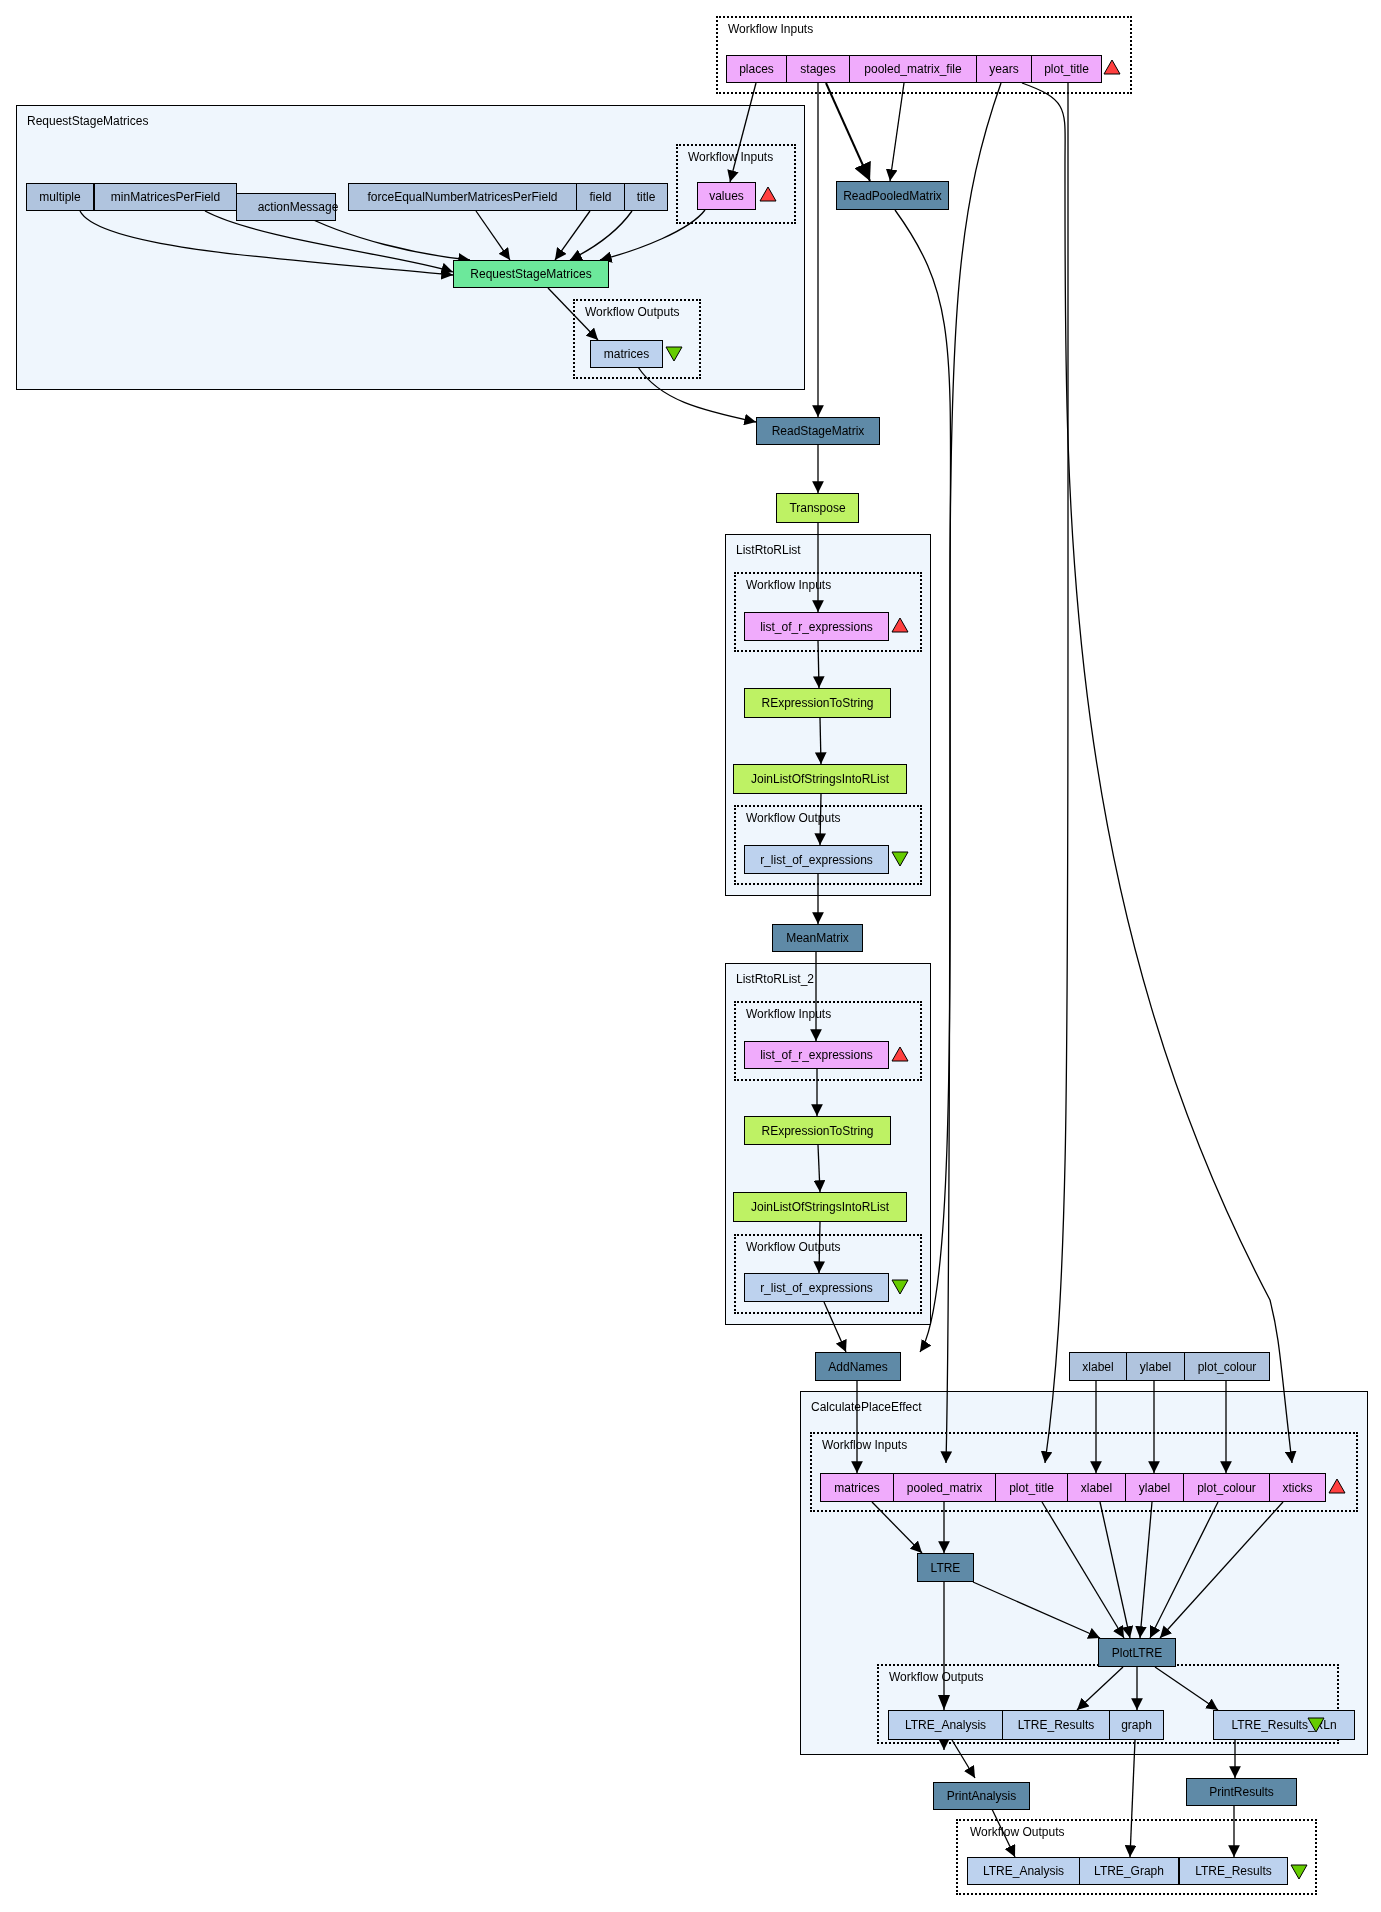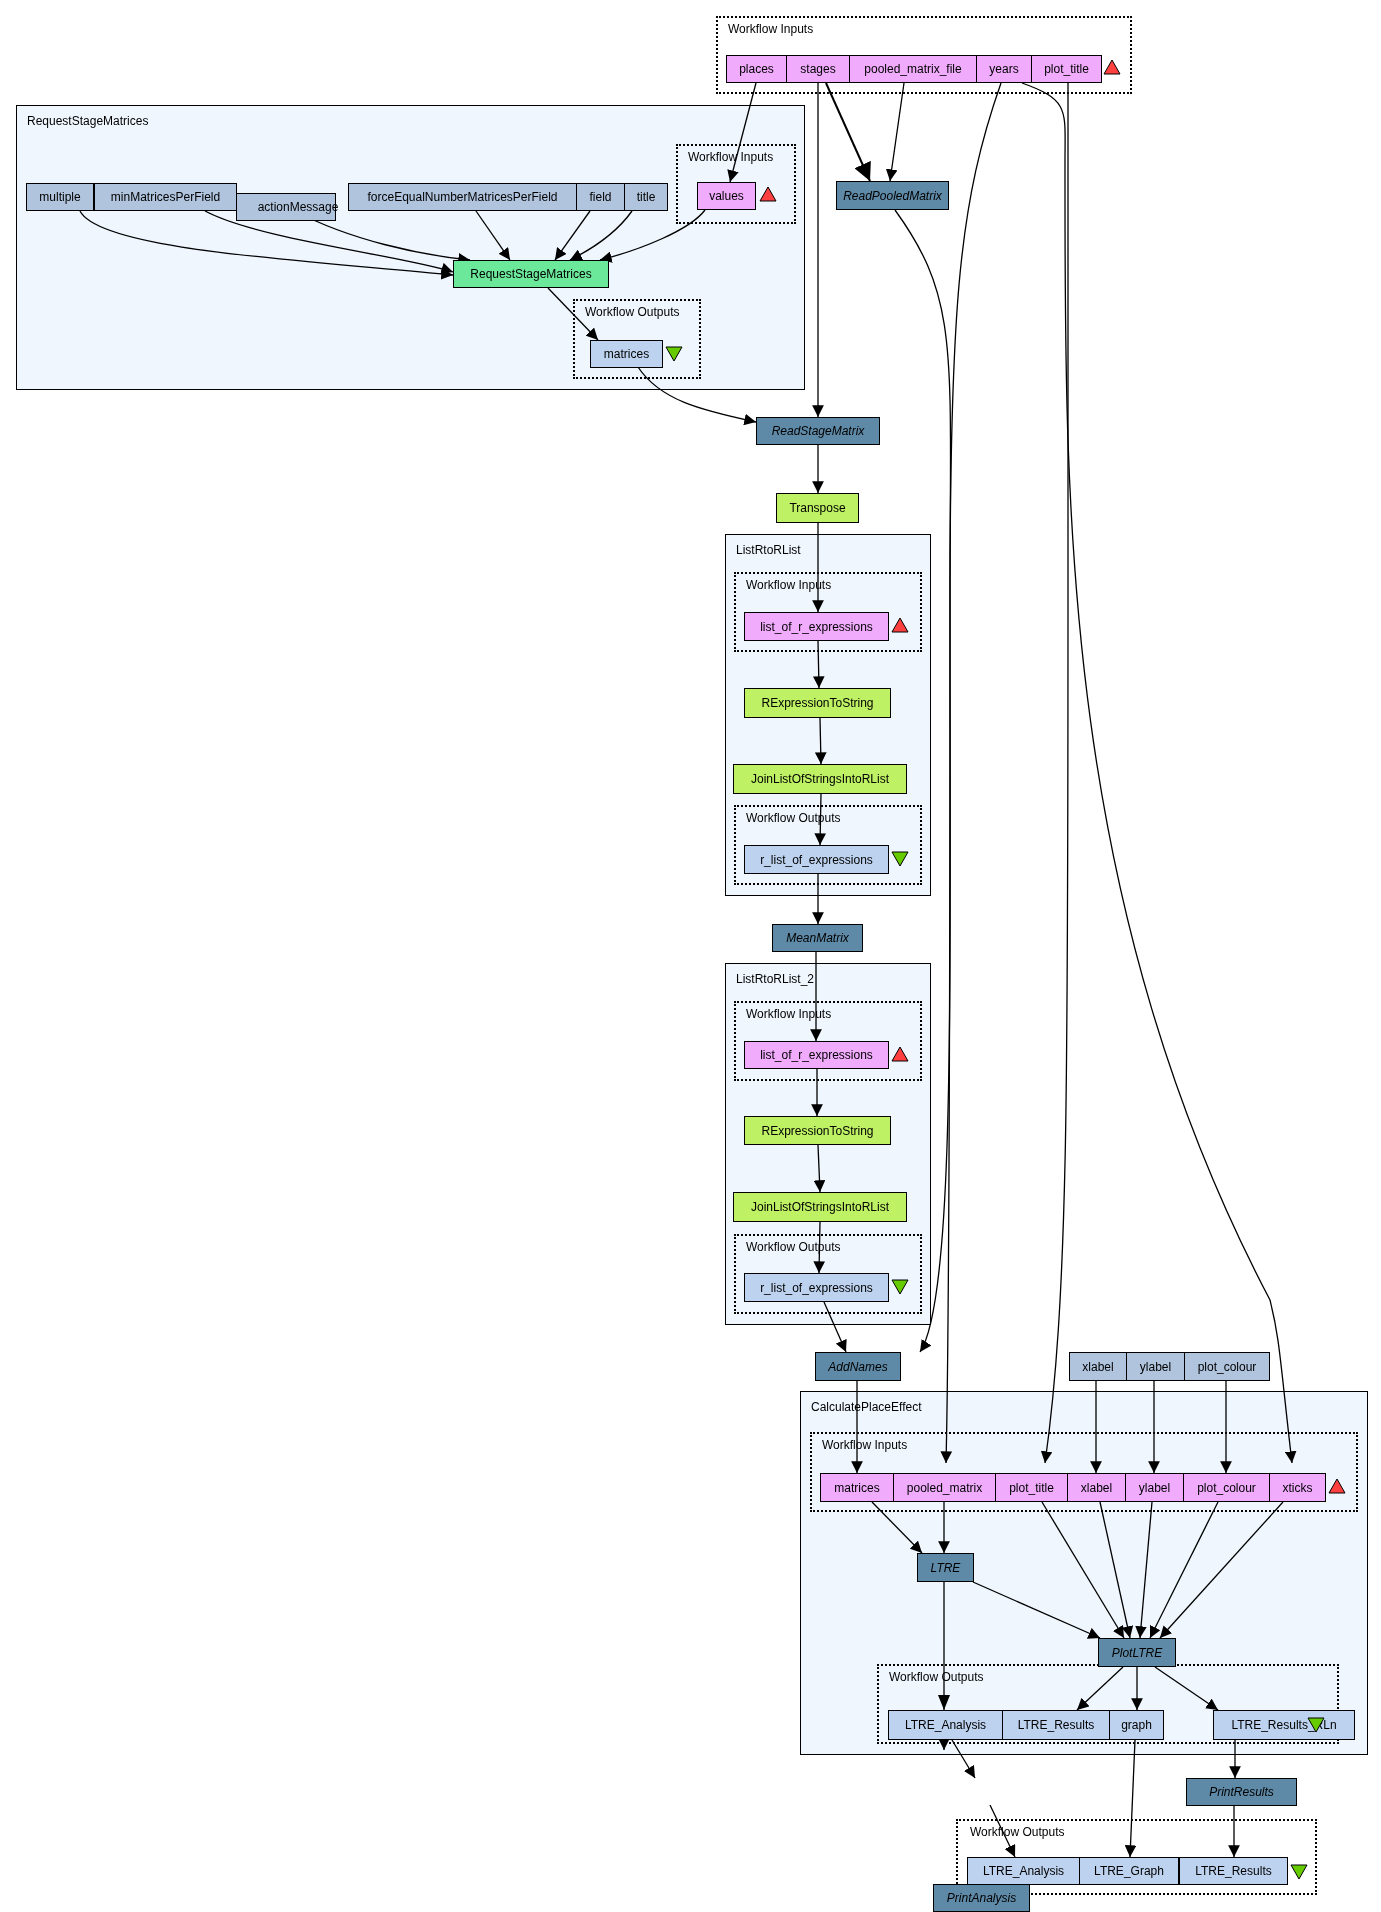--- a/index.html
+++ b/index.html
@@ -5,21 +5,21 @@
   html,body{margin:0;padding:0;background:#fff;}
   body{width:1381px;height:1912px;position:relative;overflow:hidden;font-family:"Liberation Sans",sans-serif;font-size:12px;color:#000;}
   .abs{position:absolute;box-sizing:border-box;}
   .cluster{background:#eff6fd;border:1.5px solid #000;}
   .dotted{border:2px dotted #000;}
   .clabel{position:absolute;font-size:12px;white-space:nowrap;}
   .node{position:absolute;box-sizing:border-box;border:1.5px solid #000;display:flex;align-items:center;justify-content:center;font-size:12px;white-space:nowrap;}
   .in{background:#f0abfc;}
   .out{background:#bdd2ee;}
   .const{background:#b0c4de;}
-  .proc{background:#5f8aa7;font-style:italic;}
+  .proc{background:#5f8aa7;}
   .beige{background:#bef264;}
   .green{background:#6ce89b;}
   .tri{position:absolute;}
   svg#edges{position:absolute;left:0;top:0;}
 </style>
 </head>
 <body>
 
 <div class="abs dotted" style="left:716px;top:16px;width:416px;height:78px;">
   <span class="clabel" style="left:10px;top:4px;">Workflow Inputs</span>
@@ -203,21 +203,21 @@
 <div class="node proc" style="left:1098px;top:1638px;width:78px;height:29px;">PlotLTRE</div>
 
 <div class="node out" style="left:888px;top:1710px;width:115px;height:30px;">LTRE_Analysis</div>
 <div class="node out" style="left:1002px;top:1710px;width:108px;height:30px;">LTRE_Results</div>
 <div class="node out" style="left:1109px;top:1710px;width:55px;height:30px;">graph</div>
 <div class="node out" style="left:1213px;top:1710px;width:142px;height:30px;">LTRE_Results_RLn</div>
 <svg class="tri" style="left:1307px;top:1717px;" width="18" height="16">
     <path d="M1,1 L17,1 L9,15 z" fill="#66cc00" stroke="#000" stroke-width="1"></path>
   </svg>
 
-<div class="node proc" style="left:933px;top:1884px;width:97px;height:28px;">PrintAnalysis</div>
+<div class="node proc" style="left:933px;top:1782px;width:97px;height:28px;">PrintAnalysis</div>
 <div class="node proc" style="left:1186px;top:1778px;width:111px;height:28px;">PrintResults</div>
 
 <div class="node out" style="left:967px;top:1857px;width:113px;height:28px;">LTRE_Analysis</div>
 <div class="node out" style="left:1079px;top:1857px;width:100px;height:28px;">LTRE_Graph</div>
 <div class="node out" style="left:1179px;top:1857px;width:109px;height:28px;">LTRE_Results</div>
 <svg class="tri" style="left:1290px;top:1864px;" width="18" height="16">
     <path d="M1,1 L17,1 L9,15 z" fill="#66cc00" stroke="#000" stroke-width="1"></path>
   </svg>
 
 </body></html>

